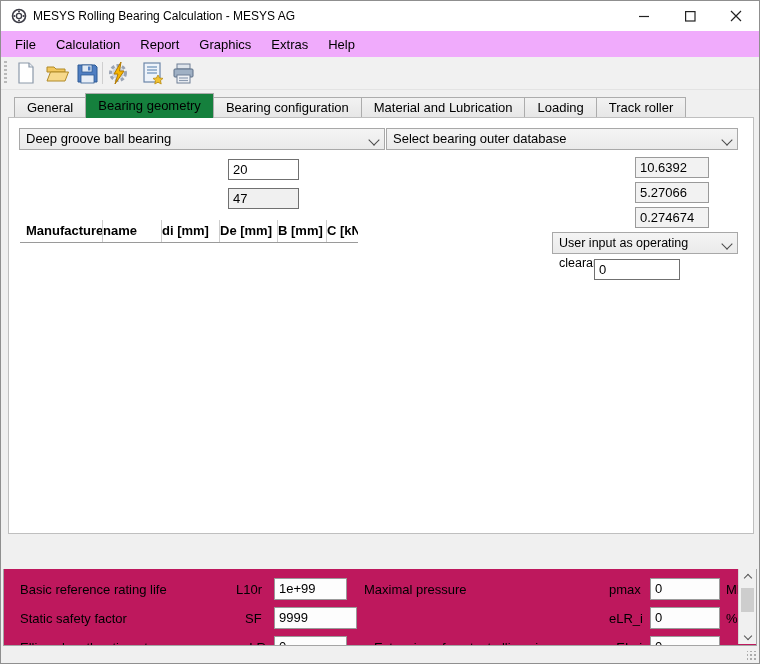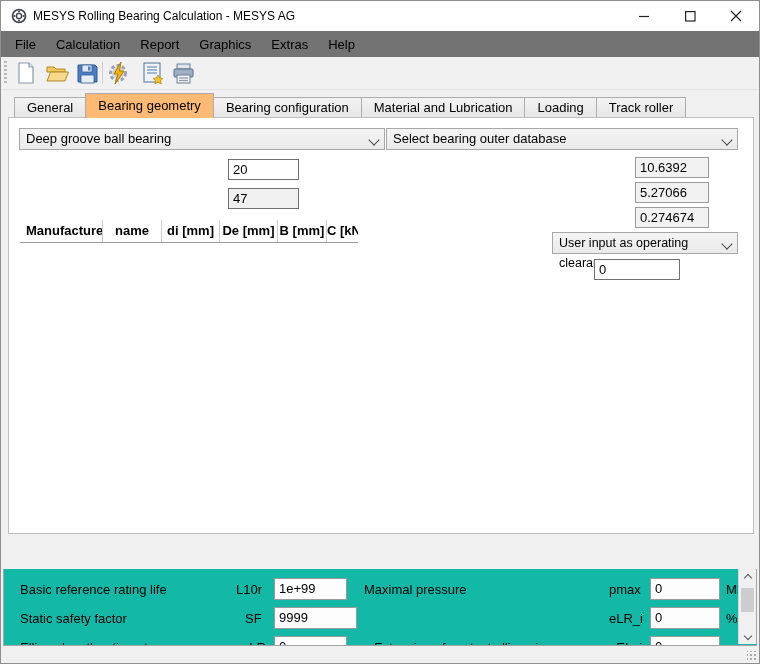--- a/index.html
+++ b/index.html
@@ -7,33 +7,33 @@
   #window{position:relative;width:758px;height:662px;background:#f0f0f0;border:1px solid #8f8f8f;overflow:hidden;}
 
   
   .titlebar{position:absolute;left:0;top:0;width:100%;height:30px;background:#fff;}
   .app-icon{position:absolute;left:10px;top:7px;width:16px;height:16px;}
   .title-text{position:absolute;left:32px;top:0;line-height:30px;font-size:12px;}
   .winbtn{position:absolute;top:0;width:46px;height:30px;display:flex;align-items:center;justify-content:center;color:#222;}
   .winbtn svg{display:block;}
 
   
-  .menubar{position:absolute;left:0;top:30px;width:100%;height:26px;background:#737373;display:flex;align-items:center;padding-left:4px;box-sizing:border-box;}
+  .menubar{position:absolute;left:0;top:30px;width:100%;height:26px;background:#f0abfc;display:flex;align-items:center;padding-left:4px;box-sizing:border-box;}
   .menu-item{padding:4px 10px;font-size:13px;}
 
   
   .toolbar{position:absolute;left:0;top:56px;width:100%;height:32px;background:#f1f1f1;border-bottom:1px solid #e3e3e3;}
   .tb-handle{position:absolute;left:3px;top:4px;width:3px;height:24px;background-image:repeating-linear-gradient(#b9b9b9 0 2px,transparent 2px 4px);}
   .tb-btn{position:absolute;top:4px;width:24px;height:24px;display:flex;align-items:center;justify-content:center;}
   .tb-sep{position:absolute;left:101px;top:5px;width:1px;height:22px;background:#cfcfcf;}
 
   
   .tabbar{position:absolute;left:13px;top:93px;height:24px;display:flex;align-items:flex-end;}
   .tab{height:20px;line-height:20px;padding:0 12px;background:linear-gradient(#f2f2f2,#e6e6e6);border:1px solid #acacac;border-bottom:none;font-size:13px;margin-right:-1px;}
-  .tab.active{height:24px;line-height:24px;background:#fdba74;position:relative;z-index:3;text-align:right;}
+  .tab.active{height:24px;line-height:24px;background:#15803d;position:relative;z-index:3;text-align:right;}
 
   .pane{position:absolute;left:7px;top:116px;width:746px;height:417px;background:#fff;border:1px solid #bfbfbf;box-sizing:border-box;z-index:1;}
 
   
   .combo{position:absolute;height:22px;background:linear-gradient(#f4f4f4,#eaeaea);border:1px solid #a8a8a8;box-sizing:border-box;font-size:13px;line-height:20px;padding-left:6px;}
   .combo .chev{position:absolute;right:6px;top:7px;}
   .chev{width:7px;height:7px;border-right:1.4px solid #4a4a4a;border-bottom:1.4px solid #4a4a4a;transform:rotate(45deg);display:inline-block;}
   .chev.up{transform:rotate(-135deg);}
   .chev.left{transform:rotate(135deg);}
   .chev.right{transform:rotate(-45deg);}
@@ -47,37 +47,37 @@
   .sym{position:absolute;font-size:13px;white-space:nowrap;}
   .unit{position:absolute;font-size:13px;white-space:nowrap;}
 
   .sq-btn{position:absolute;width:24px;height:24px;background:linear-gradient(#f5f5f5,#e7e7e7);border:1px solid #a8a8a8;box-sizing:border-box;display:flex;align-items:center;justify-content:center;}
   .checkbox{position:absolute;width:13px;height:13px;background:#fff;border:1px solid #555;box-sizing:border-box;}
   .checkbox .mark{position:absolute;left:3px;top:0px;width:4px;height:8px;border-right:1.6px solid #1a1a1a;border-bottom:1.6px solid #1a1a1a;transform:rotate(40deg);}
 
   
   .btable{position:absolute;left:18px;top:218px;width:357px;height:263px;border:1px solid #828282;background:#fff;box-sizing:border-box;overflow:hidden;}
   .thead{position:absolute;left:0;top:0;width:338px;height:22px;background:#fff;border-bottom:1px solid #9a9a9a;display:flex;z-index:2;font-weight:bold;}
-  .thead .hc{border-right:1px solid #cdcdcd;box-sizing:border-box;line-height:21px;font-size:13px;text-align:center;overflow:hidden;white-space:nowrap;}
+  .thead .hc{border-right:1px solid #cdcdcd;box-sizing:border-box;line-height:21px;font-size:13px;text-align:left;overflow:hidden;white-space:nowrap;}
   .rows-clip{position:absolute;left:0;top:22px;width:338px;height:222px;overflow:hidden;}
   .trow{position:absolute;left:0;width:338px;height:30px;display:flex;background:#fff;}
   .trow .tc{border-right:1px solid #d4d4d4;border-bottom:1px solid #d4d4d4;box-sizing:border-box;line-height:29px;font-size:13px;padding-left:7px;overflow:hidden;white-space:nowrap;}
   .trow.selected{background:#0078d7;color:#fff;}
   .trow.selected .tc{border-color:#2a8adf;}
   .trow.selected .tc.focus{outline:1px dotted #e8b87a;outline-offset:-2px;}
   .c0{width:83px;}.c1{width:59px;}.c2{width:58px;}.c3{width:58px;}.c4{width:49px;}.c5{width:31px;border-right:none!important;}
 
   
   .sb{position:absolute;background:#f0f0f0;}
   .sb .arrow{position:absolute;display:flex;align-items:center;justify-content:center;width:17px;height:17px;}
   .sb .thumb{position:absolute;background:#cdcdcd;}
 
   
   .ro-header{position:absolute;left:2px;top:547px;width:754px;height:21px;background:linear-gradient(#fdfdfd,#e4e4e4);border:1px solid #a5a5a5;box-sizing:border-box;line-height:19px;padding-left:7px;font-size:13px;}
-  .ro-panel{position:absolute;left:2px;top:568px;width:754px;height:77px;background:#14b8a6;border:1px solid #a5a5a5;border-top:none;box-sizing:border-box;overflow:hidden;}
+  .ro-panel{position:absolute;left:2px;top:568px;width:754px;height:77px;background:#be185d;border:1px solid #a5a5a5;border-top:none;box-sizing:border-box;overflow:hidden;}
 
   
   .statusbar{position:absolute;left:0;top:645px;width:100%;height:17px;background:#f0f0f0;}
   .grip{position:absolute;right:2px;bottom:2px;width:10px;height:10px;background-image:radial-gradient(#ababab 1px,transparent 1.2px);background-size:4px 4px;background-position:bottom right;}
 </style>
 </head>
 <body>
 
 <div id="window">
 

